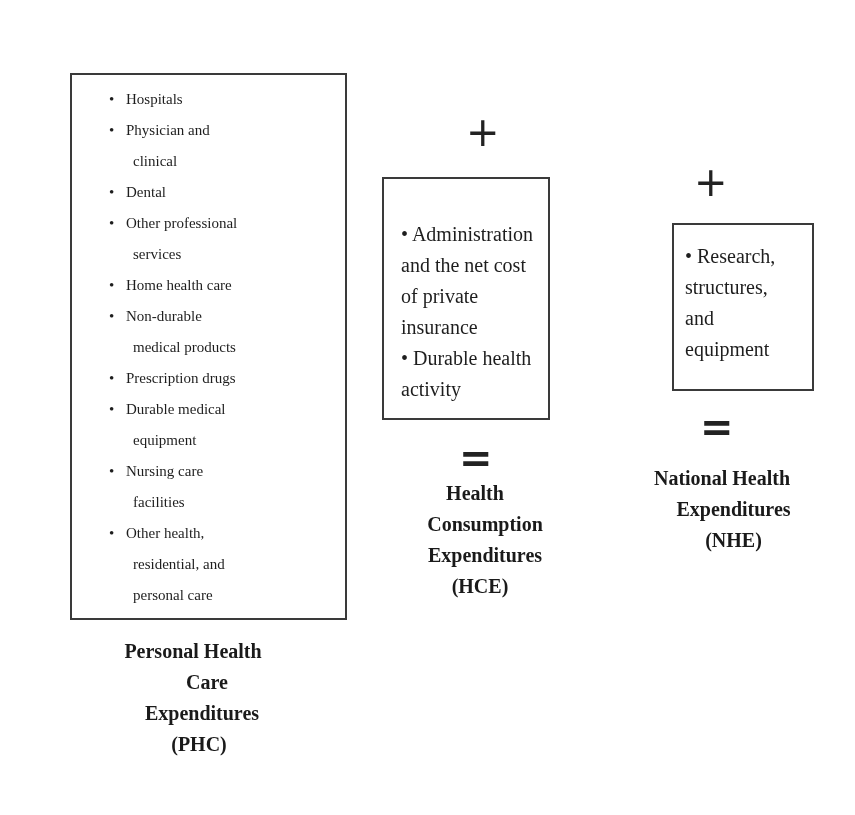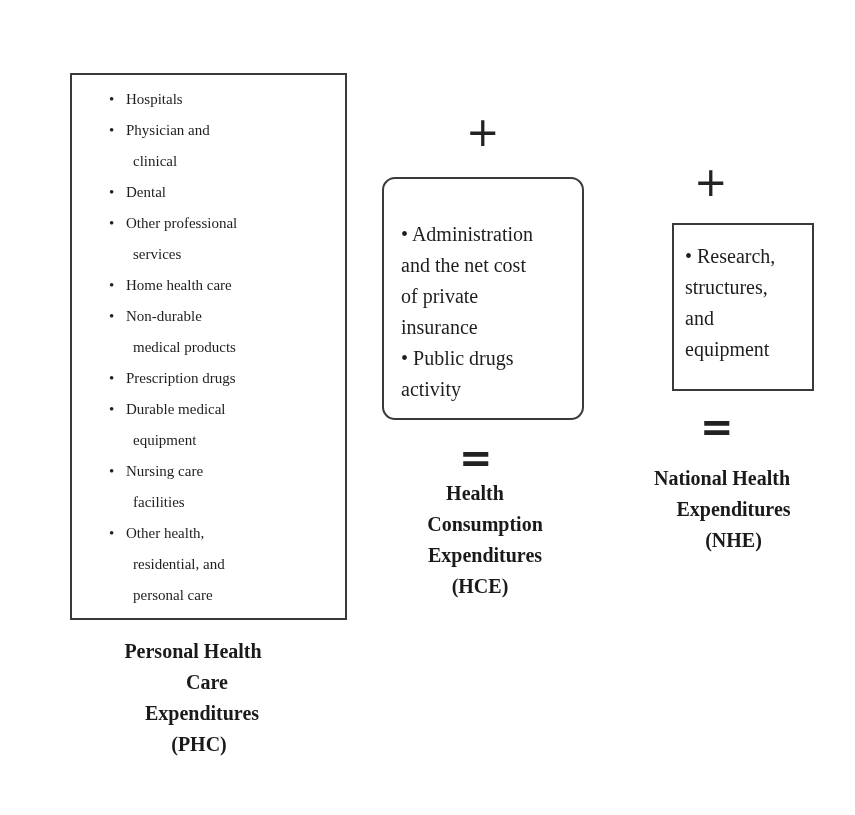--- a/index.html
+++ b/index.html
@@ -39,27 +39,27 @@
 
 <div class="label" style="left:98px; top:636px; width:190px;">
   <span class="line">Personal Health</span>
   <span class="line" style="padding-left:28px;text-align:center;">Care</span>
   <span class="line" style="padding-left:18px;">Expenditures</span>
   <span class="line" style="padding-left:12px;">(PHC)</span>
 </div>
 
 <div class="op" style="left:466px; top:112px;">+</div>
 
-<div class="box" style="left:382px; top:177px; width:202px; height:243px; padding:40px 0 0 17px;border-radius:13px;">
+<div class="box" style="left:382px; top:177px; width:168px; height:243px; padding:40px 0 0 17px;">
   <div>
     <span class="line plain">• Administration</span>
     <span class="line plain">and the net cost</span>
     <span class="line plain">of private</span>
     <span class="line plain">insurance</span>
-    <span class="line plain">• Public drugs</span>
+    <span class="line plain">• Durable health</span>
     <span class="line plain">activity</span>
   </div>
 </div>
 
 <div class="op" style="left:459px; top:438px; font-weight:bold;">=</div>
 
 <div class="label" style="left:405px; top:478px; width:160px;">
   <span class="line" style="padding-right:20px;">Health</span>
   <span class="line">Consumption</span>
   <span class="line">Expenditures</span>

